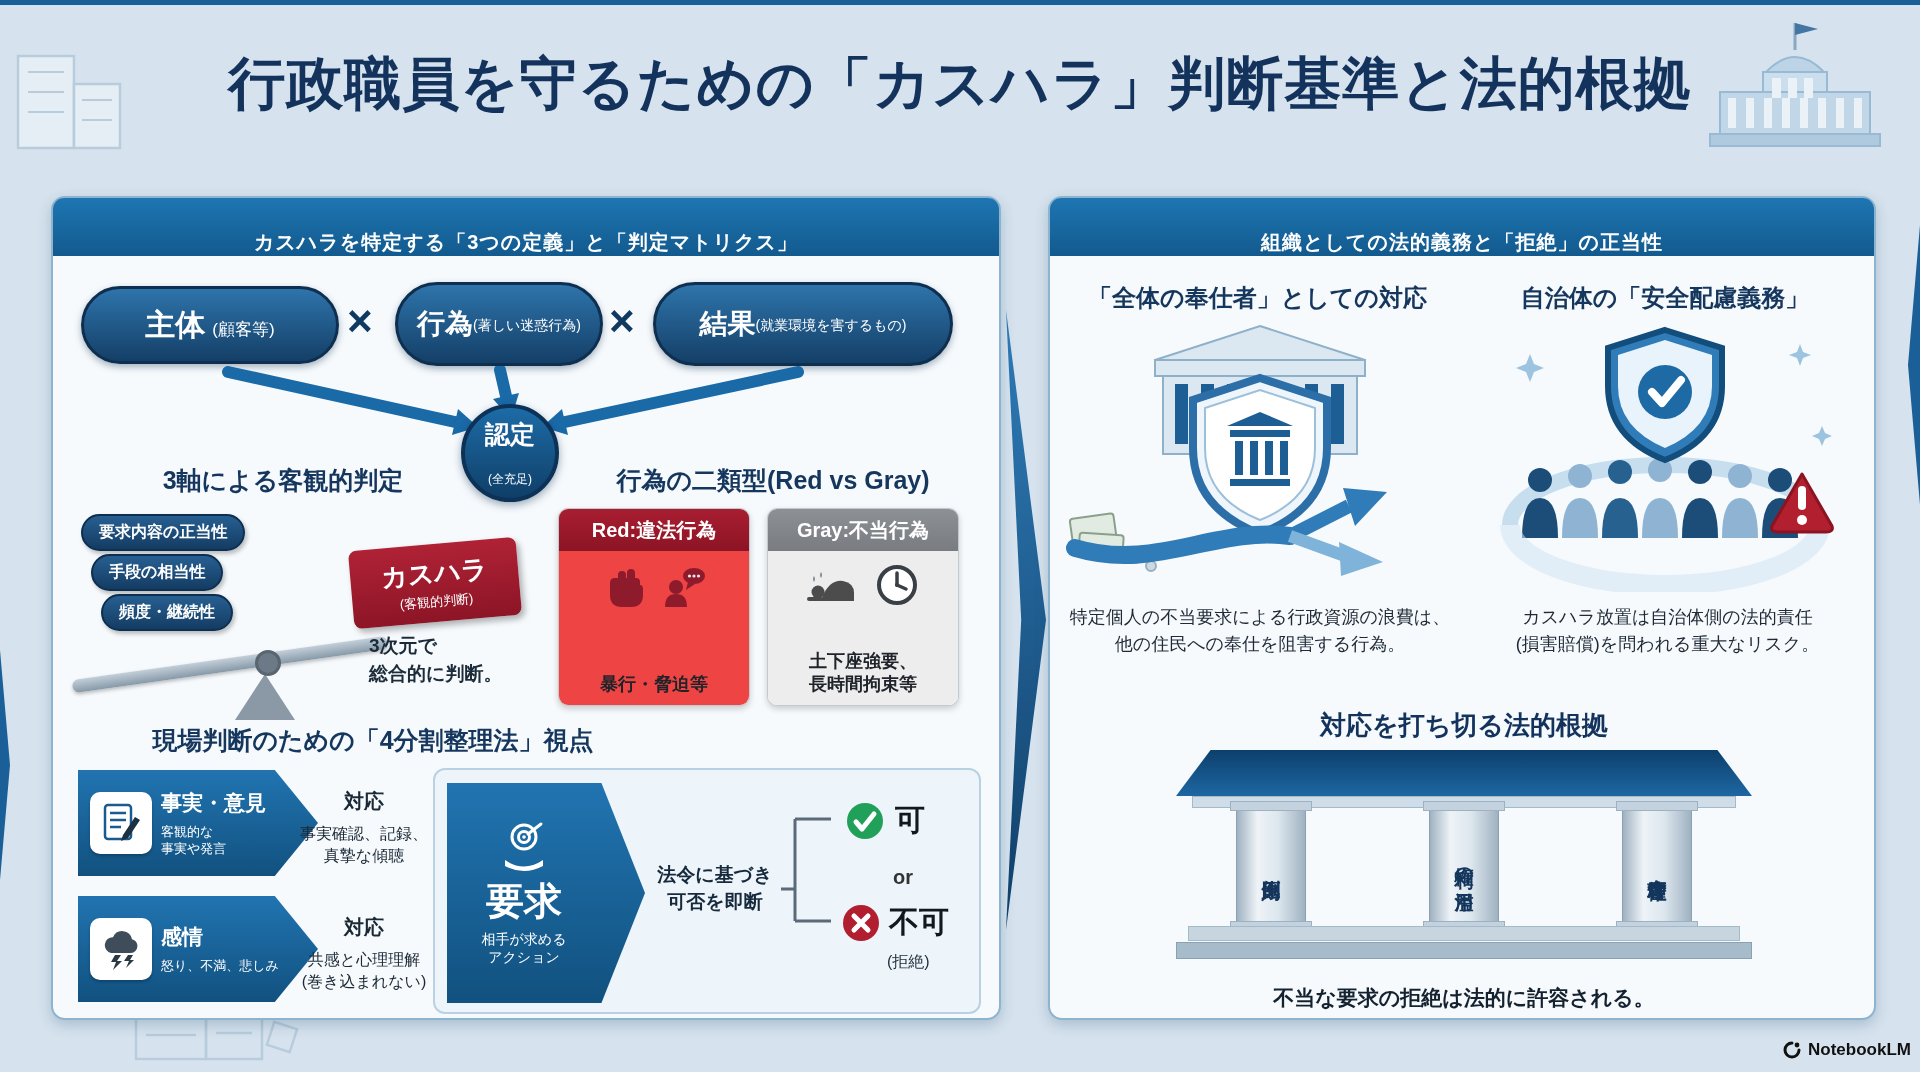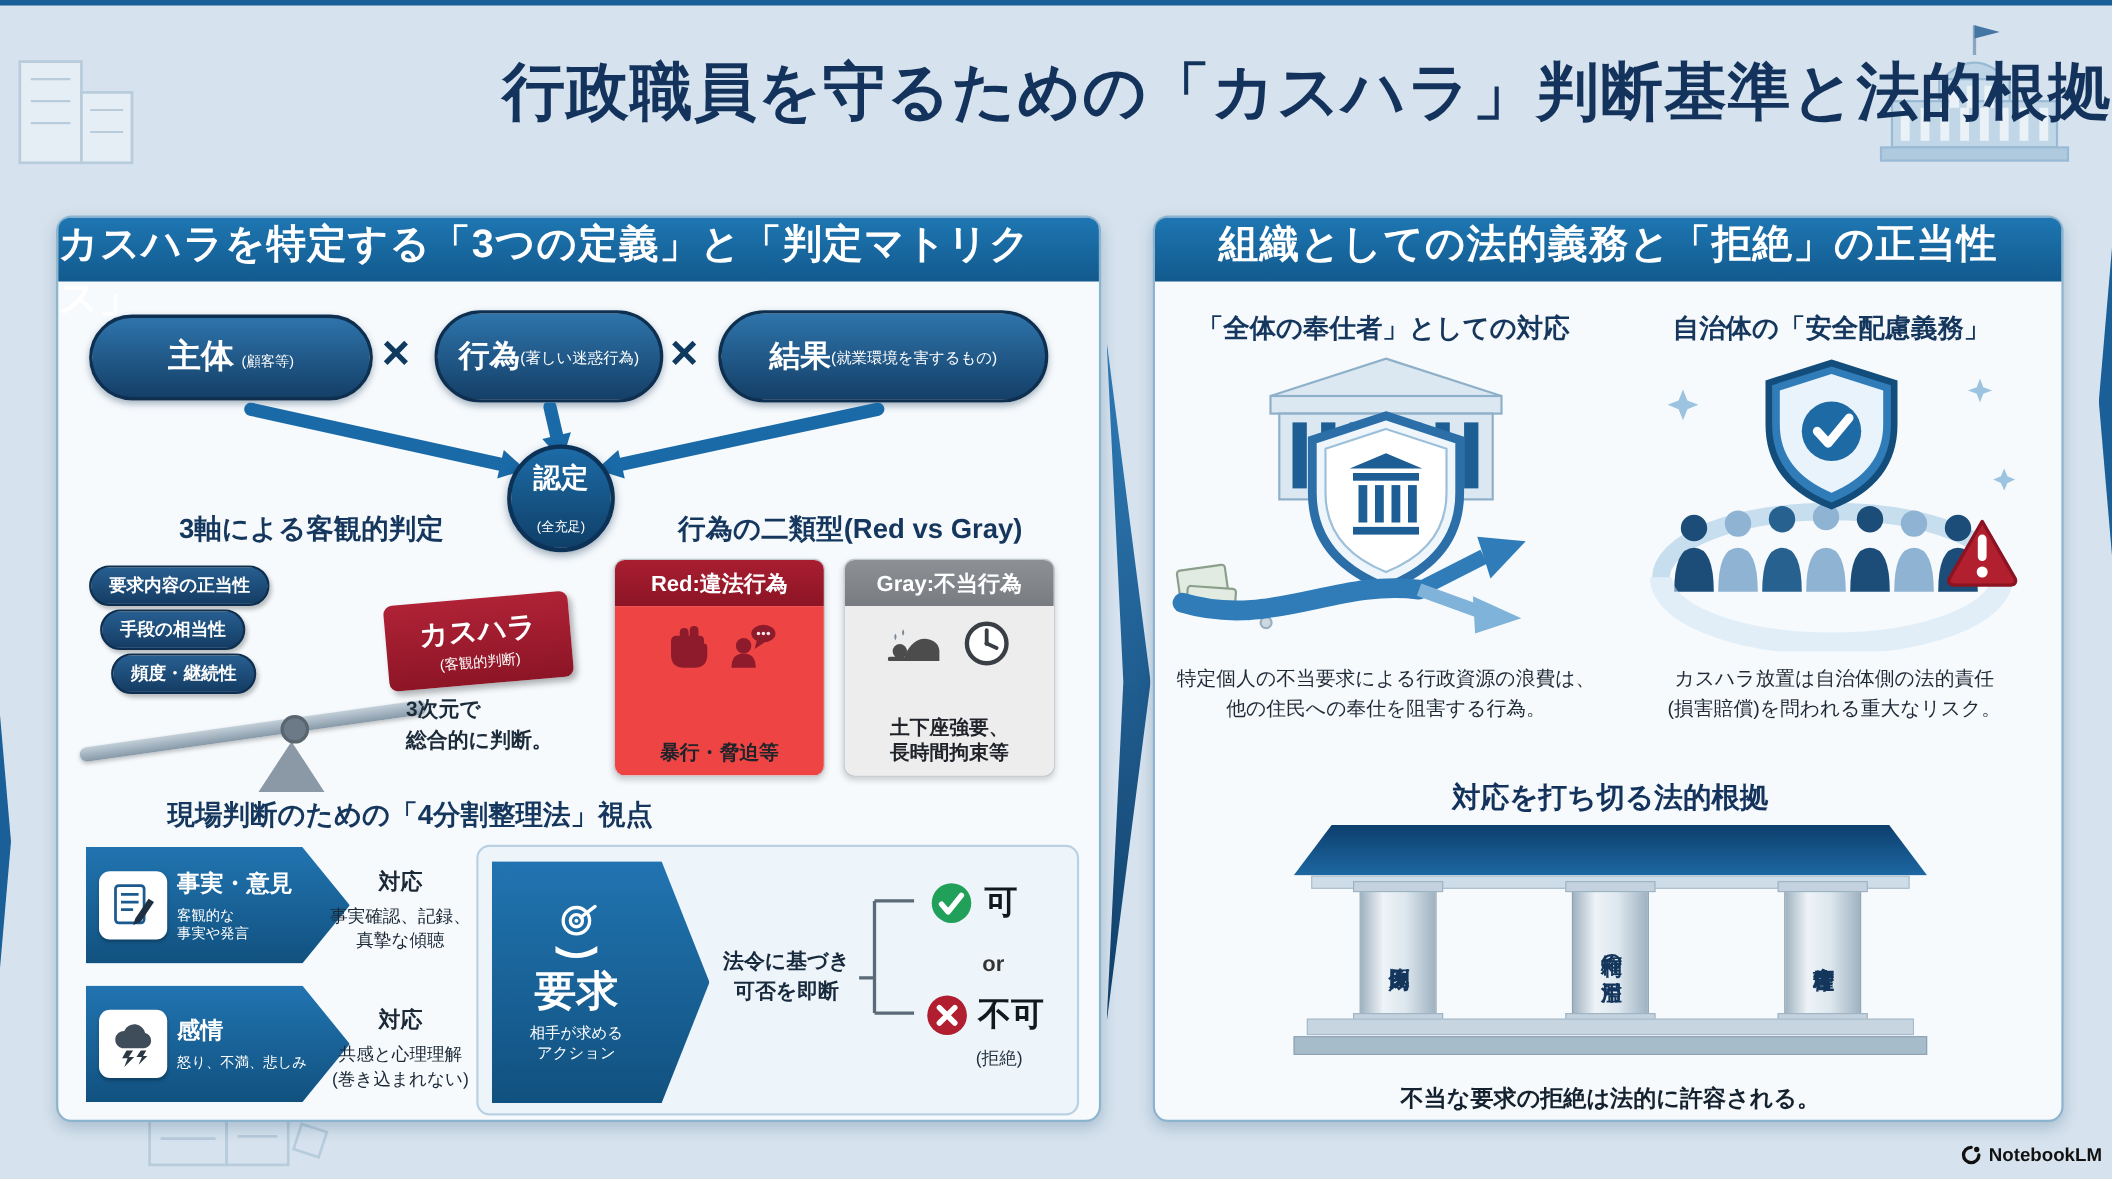--- a/index.html
+++ b/index.html
@@ -7,44 +7,44 @@
   .stage{position:relative;width:1920px;height:1072px;overflow:hidden;
     background:#d6e3ee;font-family:"Liberation Sans","DejaVu Sans",sans-serif;color:#14335c}
   .pre{white-space:pre-line}
 
   
   .edge-top{position:absolute;left:0;top:0;width:1920px;height:5px;background:#1a5f98}
   .edge-right-wedge{position:absolute;right:0;top:225px;width:12px;height:280px;background:#1a5f98;clip-path:polygon(100% 0,100% 100%,0 50%)}
   .edge-left-wedge{position:absolute;left:0;top:650px;width:10px;height:230px;background:#1a5f98;clip-path:polygon(0 0,100% 50%,0 100%)}
   .deco{position:absolute;opacity:.85}
 
-  .page-title{position:absolute;left:0;top:46px;width:1920px;text-align:right;
+  .page-title{position:absolute;left:0;top:46px;width:1920px;text-align:center;
     font-size:57px;font-weight:bold;letter-spacing:1px;color:#14335c}
 
   .panel{position:absolute;background:#f6fafd;border:2px solid #8db4cf;border-radius:14px;
     box-shadow:0 5px 14px rgba(15,55,95,.22)}
   .left-panel{left:51px;top:196px;width:950px;height:824px}
   .right-panel{left:1048px;top:196px;width:828px;height:824px}
   .panel-header{height:58px;background:linear-gradient(180deg,#1e76b2,#125a8e);
-    border-radius:11px 11px 0 0;display:flex;align-items:flex-start;justify-content:center;
-    color:#fff;font-size:36px;font-weight:bold;letter-spacing:1px}
+    border-radius:11px 11px 0 0;display:flex;align-items:flex-end;justify-content:center;
+    color:#fff;font-size:20px;font-weight:bold;letter-spacing:1px}
 
   .mid-chevron{position:absolute;left:1006px;top:310px;width:40px;height:620px;
     background:linear-gradient(180deg,#2f7cb8,#113f68);
     clip-path:polygon(0 0,100% 50%,0 100%,38% 50%)}
 
   
   .def-pill{position:absolute;display:flex;flex-direction:row;align-items:center;justify-content:center;
     background:linear-gradient(180deg,#2e74ab,#143f67);border:3px solid #0e2f4f;border-radius:46px;
     color:#fff;box-shadow:0 3px 7px rgba(10,40,70,.35)}
   .def-pill .main{font-weight:bold;font-size:28px;line-height:1.05}
   .def-pill .sub{font-size:14px;margin-top:3px}
   .pill-1{left:28px;top:88px;width:258px;height:78px;flex-direction:row;gap:7px}
   .pill-1 .main{font-size:30px}
-  .pill-1 .sub{font-size:13px;margin-top:8px}
+  .pill-1 .sub{font-size:17px;margin-top:8px}
   .pill-2{left:342px;top:84px;width:208px;height:84px}
   .pill-3{left:600px;top:84px;width:300px;height:84px}
   .times{position:absolute;font-size:44px;font-weight:bold;color:#10395f}
   .t1{left:294px;top:98px}.t2{left:556px;top:98px}
 
   .converge{position:absolute;left:0;top:168px;pointer-events:none}
   .cert{position:absolute;left:408px;top:206px;width:98px;height:98px;border-radius:50%;
     background:linear-gradient(180deg,#1d6ba6,#0f3f68);border:4px solid #0c3258;color:#fff;
     display:flex;flex-direction:column;align-items:center;justify-content:center;
     box-shadow:0 3px 8px rgba(10,40,70,.4)}

